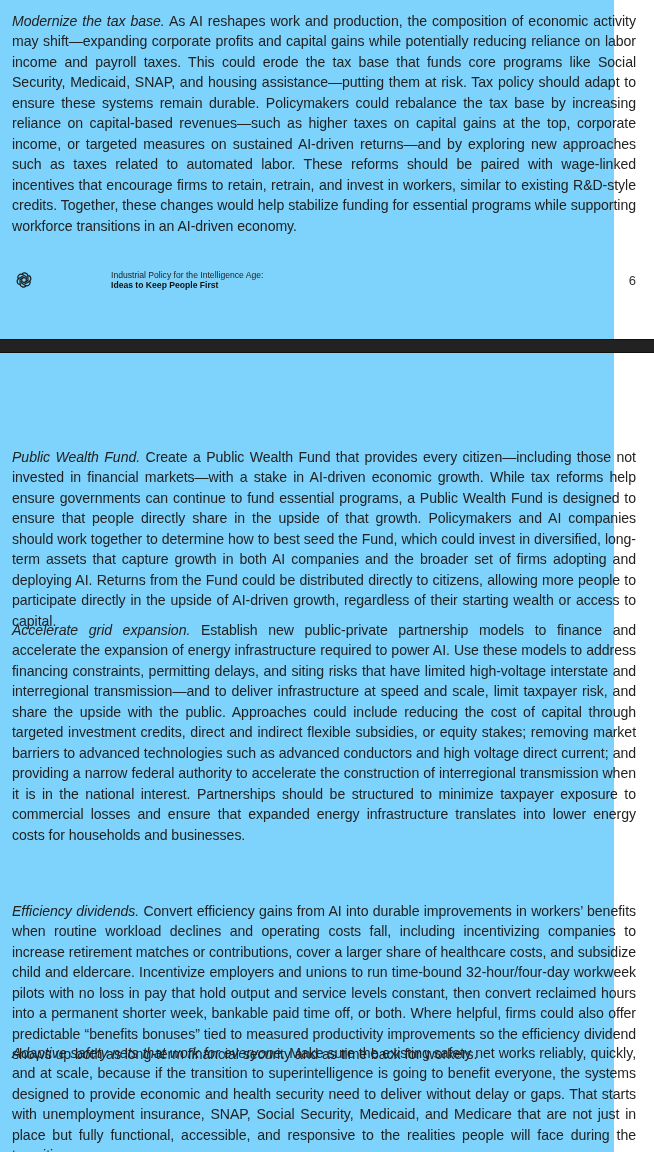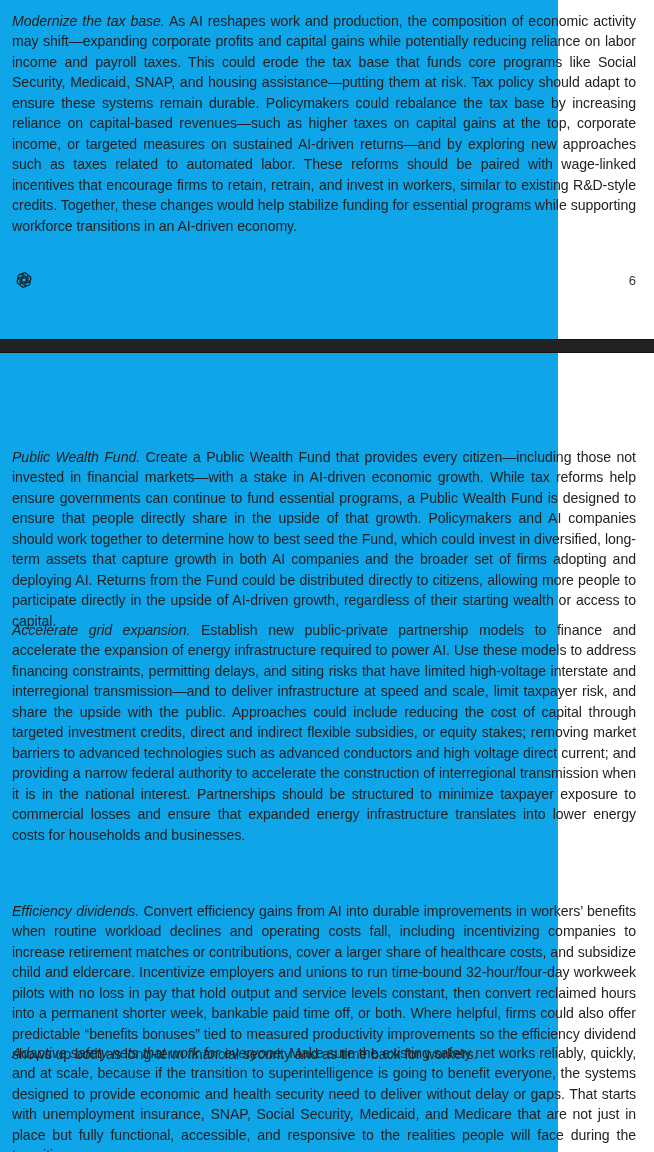--- a/index.html
+++ b/index.html
@@ -11,22 +11,22 @@
       width: 654px;
       height: 1152px;
       position: relative;
       overflow: hidden;
       font-family: "Liberation Sans", sans-serif;
       color: #222222;
     }
     .page {
       position: absolute;
       left: 0;
-      width: 558px;
-      background: #0ea5e9;
+      width: 614px;
+      background: #7dd3fc;
     }
     .page-top {
       top: 0;
       height: 339px;
     }
     .page-bottom {
       top: 353px;
       height: 799px;
     }
     .separator {
@@ -113,20 +113,24 @@
         <g transform="translate(12 12)">
           <path d="M-2.2 -7.2 a4 4 0 0 1 6.9 2.3 l0 5.3 l-4.2 2.4"></path>
           <path d="M-2.2 -7.2 a4 4 0 0 1 6.9 2.3 l0 5.3 l-4.2 2.4" transform="rotate(60)"></path>
           <path d="M-2.2 -7.2 a4 4 0 0 1 6.9 2.3 l0 5.3 l-4.2 2.4" transform="rotate(120)"></path>
           <path d="M-2.2 -7.2 a4 4 0 0 1 6.9 2.3 l0 5.3 l-4.2 2.4" transform="rotate(180)"></path>
           <path d="M-2.2 -7.2 a4 4 0 0 1 6.9 2.3 l0 5.3 l-4.2 2.4" transform="rotate(240)"></path>
           <path d="M-2.2 -7.2 a4 4 0 0 1 6.9 2.3 l0 5.3 l-4.2 2.4" transform="rotate(300)"></path>
         </g>
       </svg>
     </span>
+    <div class="footer-title">
+      <span class="line1">Industrial Policy for the Intelligence Age:</span>
+      <span class="line2">Ideas to Keep People First</span>
+    </div>
     <span class="page-number">6</span>
   </div>
 </div>
 
 <div class="separator"></div>
 
 <div class="page page-bottom"></div>
 
 <p class="body-text p-wealth"><span class="lead">Public Wealth Fund.</span><span> Create a Public Wealth Fund that provides every citizen—including those not invested in financial markets—with a stake in AI-driven economic growth. While tax reforms help ensure governments can continue to fund essential programs, a Public Wealth Fund is designed to ensure that people directly share in the upside of that growth. Policymakers and AI companies should work together to determine how to best seed the Fund, which could invest in diversified, long-term assets that capture growth in both AI companies and the broader set of firms adopting and deploying AI. Returns from the Fund could be distributed directly to citizens, allowing more people to participate directly in the upside of AI-driven growth, regardless of their starting wealth or access to capital.</span></p>
 

